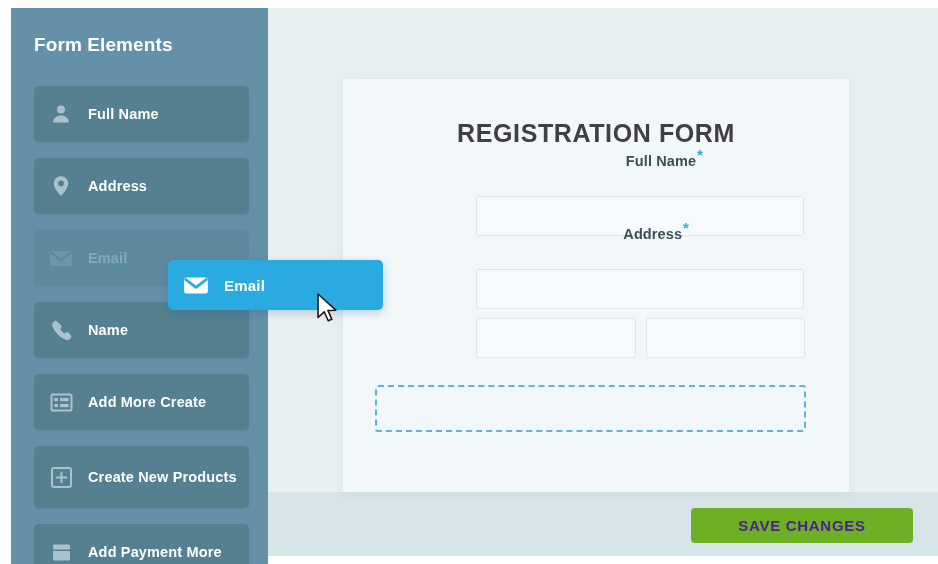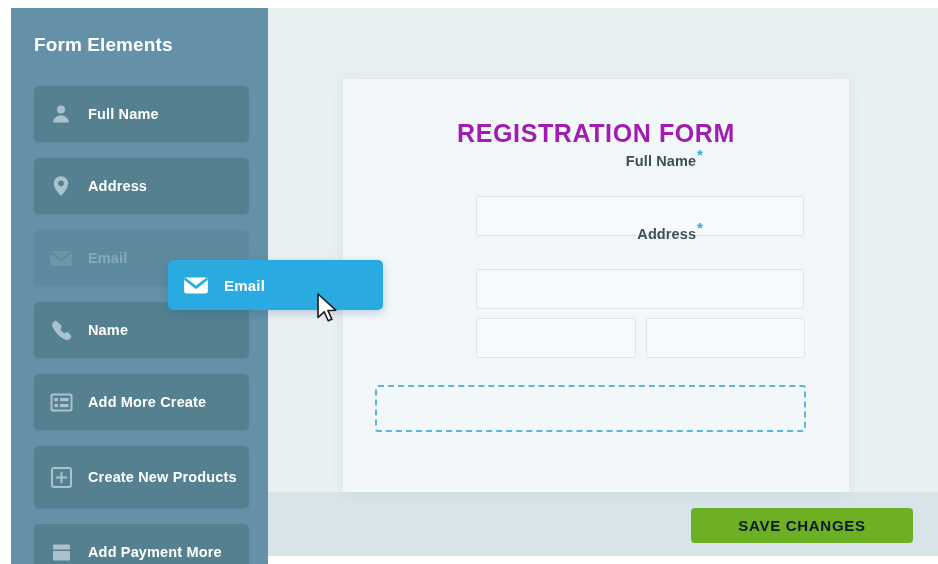--- a/index.html
+++ b/index.html
@@ -88,21 +88,21 @@
     background: #f2f7fa;
     border-radius: 3px 3px 0 0;
     box-shadow: 0 0 14px rgba(110,140,155,0.10);
     z-index: 2;
     overflow: hidden;
   }
   #form-title {
     position: absolute;
     left: 0; right: 0; top: 40px;
     text-align: center;
-    color: #a21caf;
+    color: #404040;
     font-size: 25px;
     font-weight: bold;
     letter-spacing: 0.6px;
   }
   .field-label {
     position: absolute;
     text-align: right;
     font-size: 14.5px;
     font-weight: bold;
     color: #3d4f56;
@@ -122,21 +122,21 @@
     position: absolute;
     background: #f7fafc;
     border: 1px solid #dfe6ea;
     border-radius: 2px;
   }
 
   
   #lbl-fullname { left: 250px; top: 58px; width: 110px; }
   #inp-fullname { left: 133px; top: 117px; width: 328px; height: 40px; }
   
-  #lbl-address  { left: 250px; top: 131px; width: 110px; }
+  #lbl-address  { left: 236px; top: 131px; width: 110px; }
   #inp-address1 { left: 133px; top: 190px; width: 328px; height: 40px; }
   #inp-address2 { left: 133px; top: 239px; width: 160px; height: 40px; }
   #inp-address3 { left: 303px; top: 239px; width: 159px; height: 40px; }
 
   #dropzone {
     position: absolute;
     left: 32px; top: 306px;
     width: 431px; height: 47px;
     border: 2px dashed #5ab4dd;
     border-radius: 3px;
@@ -151,21 +151,21 @@
     background: #d7e4e8;
     z-index: 1;
   }
   #save-btn {
     position: absolute;
     right: 25px; top: 16px;
     width: 222px; height: 35px;
     background: #6eb023;
     border: none;
     border-radius: 4px;
-    color: #0f172a;
+    color: #4c1d95;
     font-size: 15px;
     font-weight: bold;
     letter-spacing: 0.7px;
     font-family: "Liberation Sans", "DejaVu Sans", sans-serif;
     cursor: pointer;
   }
 
   
   #drag-chip {
     position: absolute;

